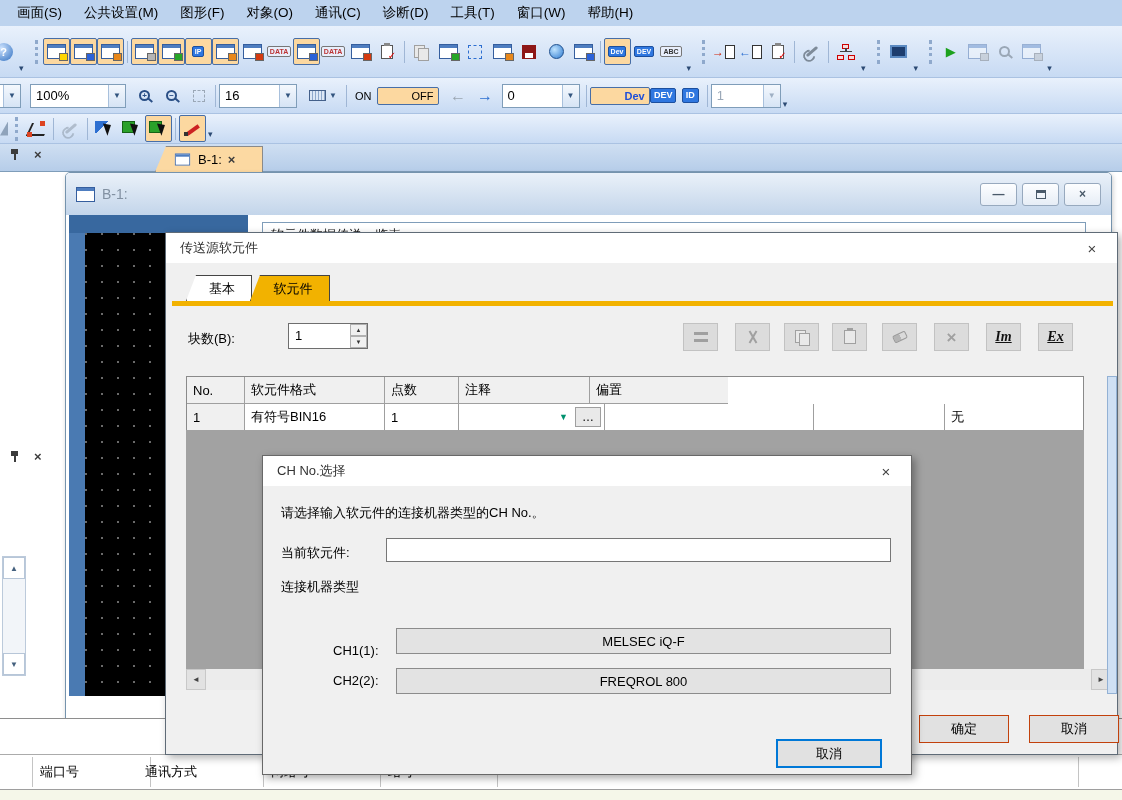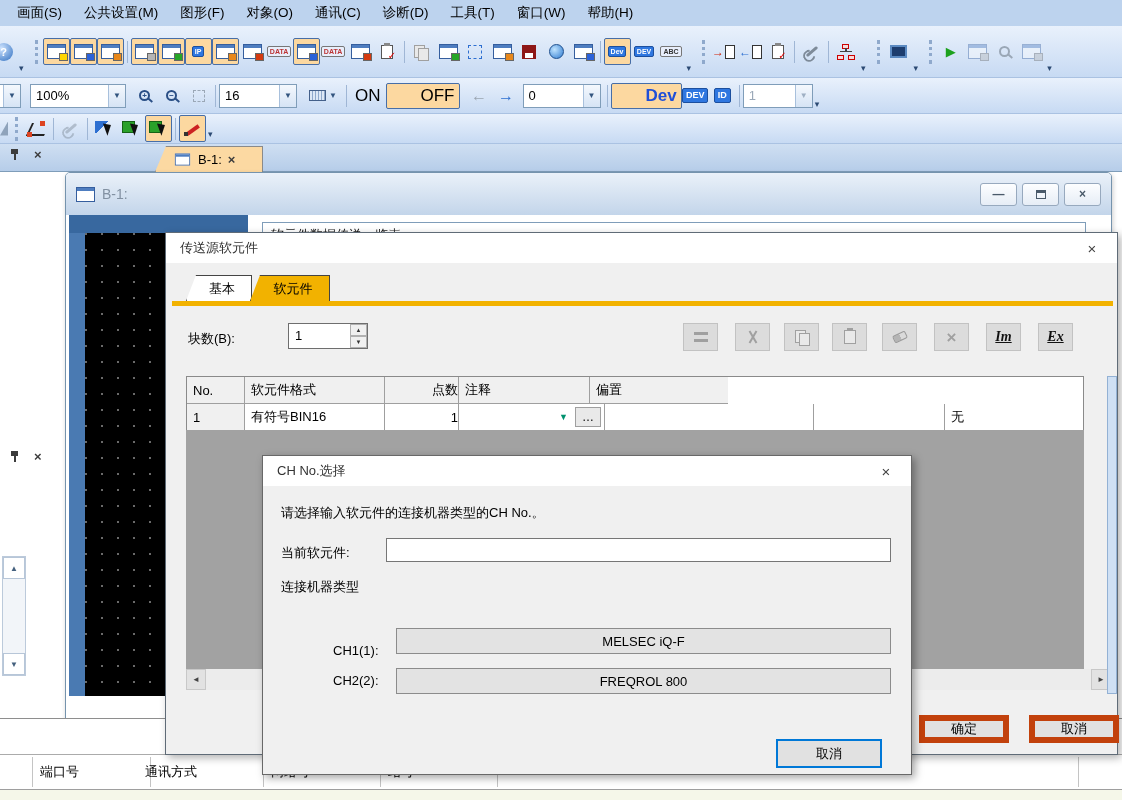--- a/index.html
+++ b/index.html
@@ -61,21 +61,21 @@
   .pad.greenbox { background:#2aa12a; border:1px solid #156315; }
   .penico { position:relative; width:18px; height:16px; }
   .penico::before { content:""; position:absolute; left:2px; top:7px; width:14px; height:4px; background:#c22; transform:rotate(-35deg); }
   .penico::after { content:""; position:absolute; left:0; bottom:1px; width:4px; height:4px; background:#333; }
 
   
   .combo { height:24px; background:#fff; border:1px solid #7f9db9; display:flex; align-items:center; }
   .combo .cval { flex:1; padding-left:5px; font-size:13px; }
   .combo .carr { width:17px; height:100%; display:flex; align-items:center; justify-content:center; font-size:8px; color:#33557f; background:linear-gradient(#f4f8fd,#d6e4f5); border-left:1px solid #a8c0dc; }
   .combo.disabled .cval { color:#9aa8b8; }
-  .flatbtn { padding:2px 4px; font-size:17px; display:flex; align-items:center; justify-content:center; border:1px solid transparent; border-radius:2px; }
+  .flatbtn { padding:2px 4px; font-size:11px; display:flex; align-items:center; justify-content:center; border:1px solid transparent; border-radius:2px; }
   .flatbtn.hl { background:#fcd8a0; border-color:#476ea7;padding-left:34px; }
   .bluebtn { background:#2f77e0; border:1px solid #1c4f9e; color:#fff; font-weight:bold; font-size:9px; padding:2px 3px; border-radius:2px; line-height:1; }
   .kbico { width:17px; height:11px; border:1px solid #44608a; background:repeating-linear-gradient(90deg,#dde8f6 0 2px,#8fa9cc 2px 3px); }
   .fitico { width:12px; height:12px; border:1px dashed #9aa7b6; }
 
   
   #tabrow { position:absolute; left:0; top:144px; width:1122px; height:28px; background:linear-gradient(#cfdff2,#b6cde9); border-bottom:1px solid #7f9db9; }
   .pinhdr { display:flex; align-items:center; gap:14px; }
   #pinhdr1 { position:absolute; left:10px; top:148px; z-index:3; }
   #pinhdr2 { position:absolute; left:10px; top:450px; z-index:3; }
@@ -141,30 +141,30 @@
   .g-paste::before { content:""; position:absolute; left:2px; top:-3px; width:6px; height:3px; background:#a0a0a0; }
   .g-erase { width:14px; height:8px; background:linear-gradient(90deg,#b5b5b5 55%,#dadada 55%); border:1px solid #9a9a9a; border-radius:2px; transform:rotate(-25deg); }
   .g-x { color:#a0a0a0; font-size:17px; font-weight:bold; line-height:1; }
 
   #ttable { position:absolute; left:20px; top:143px; width:898px; border:1px solid #8a8a8a; background:#fff; }
   .trow { display:flex; }
   .tcell { border-right:1px solid #9f9f9f; padding-left:6px; display:flex; align-items:center; font-size:13px; overflow:hidden; }
   .tcell:last-child { border-right:none; }
   .thead .tcell { height:27px; background:#f0f0f0; border-bottom:1px solid #9f9f9f; }
   .tdata .tcell { height:26px; background:#fff; }
-  .c0{width:58px;} .c1{width:140px;} .c2{width:74px;justify-content:flex-end;} .c3{width:146px;} .c4{width:209px;} .c5{width:131px;} .c6{width:138px;}
+  .c0{width:58px;} .c1{width:140px;} .c2{width:74px;} .c3{width:146px;} .c4{width:209px;} .c5{width:131px;} .c6{width:138px;}
   .tdata .c0 { background:#f0f0f0; }
   #srcdrop { flex:1; display:flex; align-items:center; height:20px; }
   #srcdrop .ddarr { margin-left:auto; font-size:9px; color:#00916e; padding-right:4px; }
   #srcbtn { width:26px; height:20px; background:#e9e9e9; border:1px solid #9f9f9f; display:flex; align-items:center; justify-content:center; font-size:12px; margin-right:3px; line-height:0; }
   #darkarea { position:absolute; left:20px; top:197px; width:898px; height:239px; background:#a2a2a2; }
   #hscroll { position:absolute; left:20px; top:436px; width:925px; height:21px; background:#ececec; display:flex; justify-content:space-between; }
   .hsbtn { width:20px; height:21px; background:#e2e2e2; border:1px solid #c8c8c8; font-size:8px; color:#444; display:flex; align-items:center; justify-content:center; }
   #vbar { position:absolute; right:0; top:143px; width:10px; height:318px; background:#cfe0f4; border:1px solid #93b1d4; }
-  .pushbtn { position:absolute; width:90px; height:28px; background:#e1e1e1; border:6px solid #c2410c; display:flex; align-items:center; justify-content:center; font-size:13px; }
+  .pushbtn { position:absolute; width:90px; height:28px; background:#e1e1e1; border:1px solid #c2410c; display:flex; align-items:center; justify-content:center; font-size:13px; }
   #btn-ok { left:753px; top:482px; } #btn-cancel2 { left:863px; top:482px; }
 
   
   #chdlg { position:absolute; left:262px; top:455px; width:650px; height:320px; background:#f0f0f0; border:1px solid #686868; z-index:20; box-shadow:3px 3px 8px rgba(0,0,0,.35); }
   #ch-msg { position:absolute; left:18px; top:48px; }
   #ch-curlabel { position:absolute; left:18px; top:88px; }
   #ch-curbox { position:absolute; left:123px; top:82px; width:505px; height:24px; background:#fff; border:1px solid #767676; padding:3px 6px; }
   #ch-typelabel { position:absolute; left:18px; top:122px; }
   .chlbl { position:absolute; left:70px; width:60px; text-align:left; }
   #ch1-label { top:187px; } #ch2-label { top:217px; }

